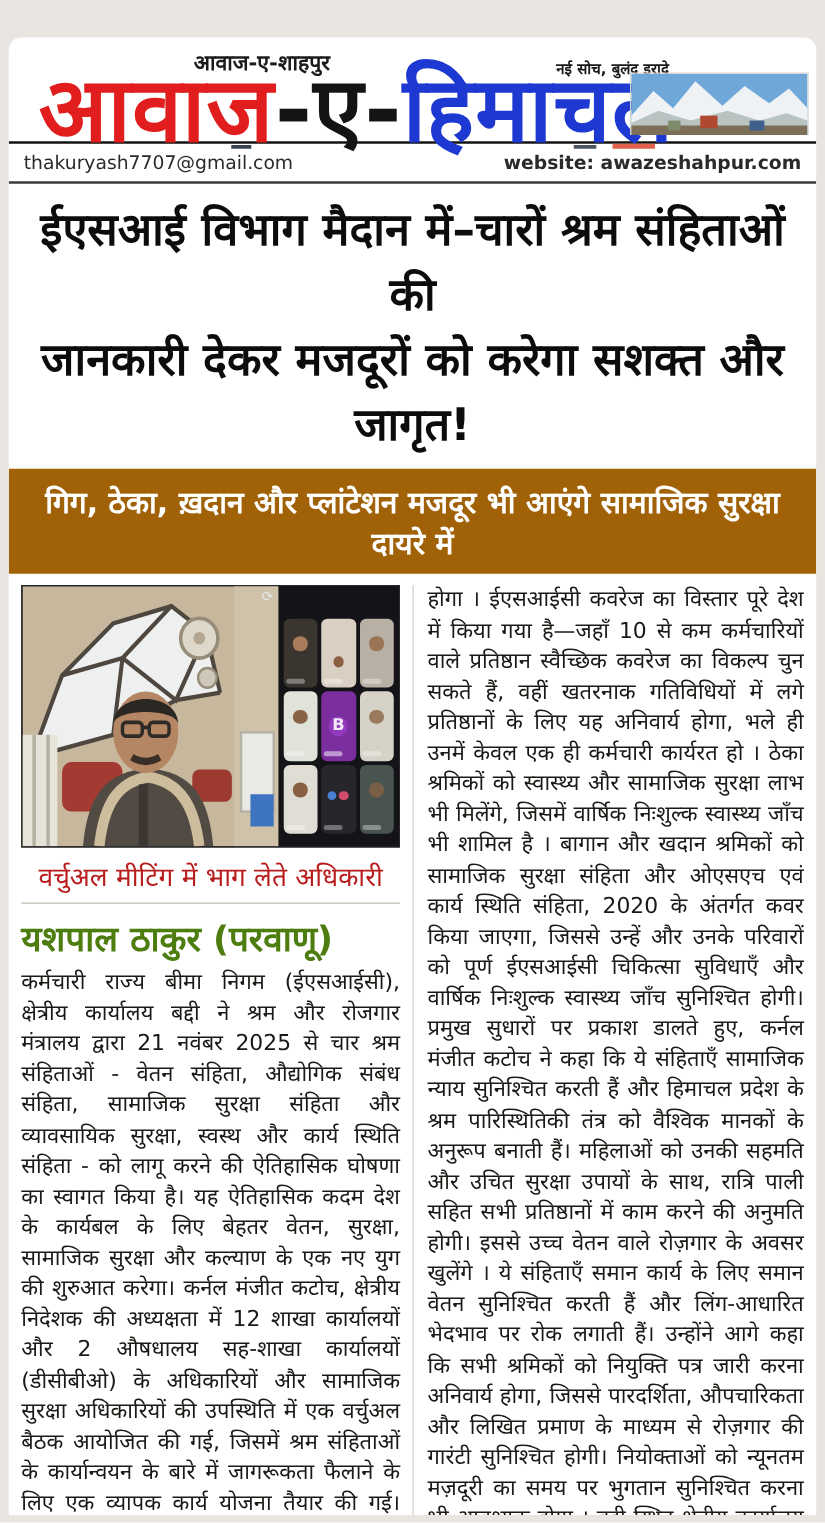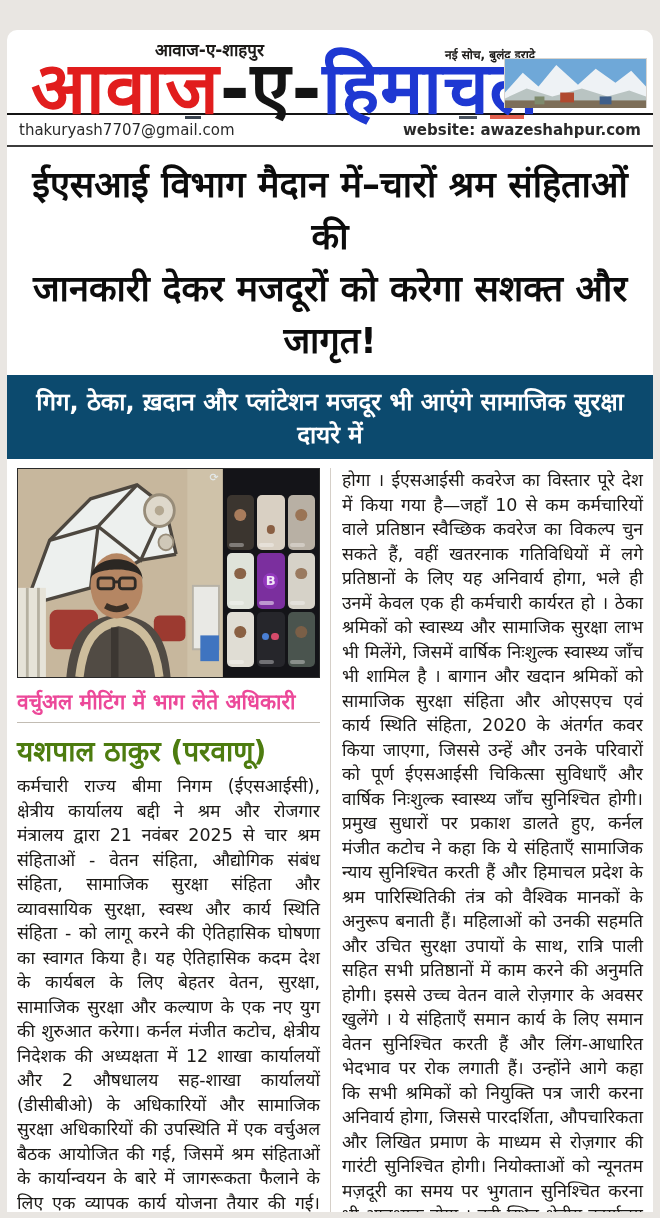--- a/index.html
+++ b/index.html
@@ -24,21 +24,21 @@
   
   .dateline { display:flex; align-items:center; border-top:2px solid #141414; border-bottom:2px solid #3c3c3c;
               padding:6px 12px; font-size:15px; color:#2a2a2a; }
   .dateline > div { flex:1; }
   .dl-mid { text-align:left; }
   .dl-right { text-align:right;font-weight:bold; }
 
   
   .headline { text-align:center; font-weight:800; font-size:36px; line-height:52px;
               color:#0c0c0c; padding:12px 6px 8px; }
-  .subhead { background:#0c4a6e; color:#ffffff; text-align:center; font-weight:700;
+  .subhead { background:#a16207; color:#ffffff; text-align:center; font-weight:700;
              font-size:24px; padding:9px 4px; }
 
   
   .article { display:flex; padding:9px 10px 0; }
   .col { width:50%; }
   .col-left { padding-right:10px; }
   .col-right { border-left:1px solid #d5cfc8; padding-left:11px; }
   .body-text { font-size:17.5px; line-height:24.5px; text-align:justify; color:#1b1916; }
 
   
@@ -63,21 +63,21 @@
                   display:flex; align-items:center; justify-content:center; font-size:13px; font-weight:bold; }
   .t5::after { background:rgba(255,255,255,.5); }
   .t6 { background:#d6d2c8; } .t6 .head { background:#9a7a5f; }
   .t7 { background:#e0ddd4; } .t7 .head { background:#8a6043; }
   .t8 { background:#26262b; }
   .t8 .dot { position:absolute; top:38%; width:26%; aspect-ratio:1/1; border-radius:50%; }
   .t8 .dot-blue { left:18%; background:#4a7fd4; }
   .t8 .dot-red  { left:52%; background:#d44a6a; }
   .t9 { background:#4a544e; } .t9 .head { background:#7a5f47; }
 
-  .caption { text-align:left; font-weight:700; font-size:21px; color:#ec4899; padding:9px 0 7px; }
+  .caption { text-align:center; font-weight:400; font-size:21px; color:#b91c1c; padding:9px 0 7px; }
   .cap-rule { border-bottom:1px solid #c2bcb3; margin-bottom:7px; }
   .byline { font-weight:800; font-size:28px; color:#4d7c0f; padding:1px 0 5px; }
 </style>
 </head>
 <body>
 
 <div class="page">
 
   <div class="mast">
     <div class="mast-small">आवाज-ए-शाहपुर</div>

